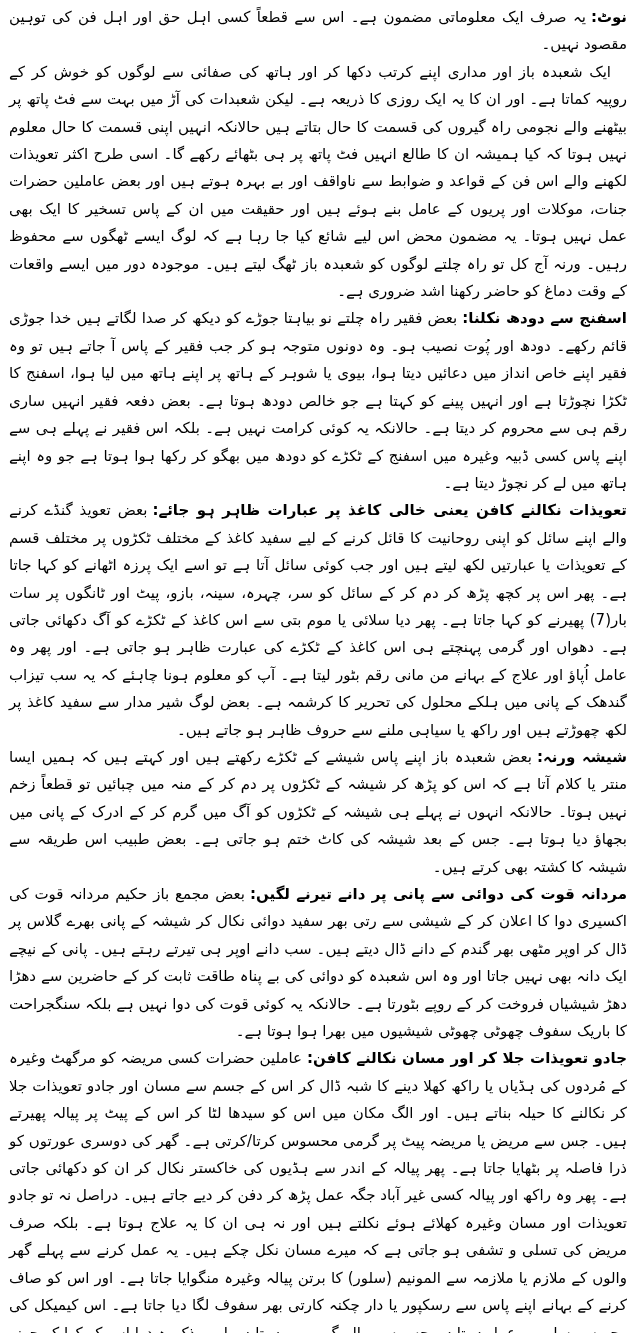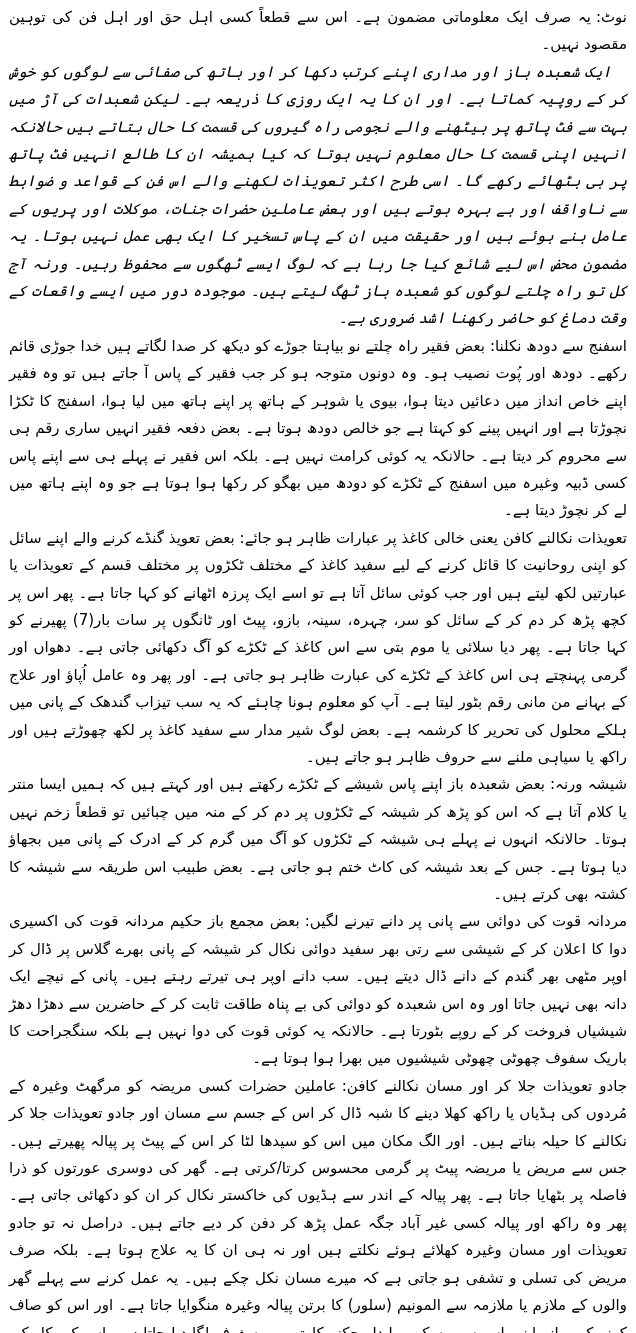--- a/index.html
+++ b/index.html
@@ -19,24 +19,23 @@
     font-family: "DejaVu Sans", "Liberation Sans", sans-serif;
     font-size: 15px;
     line-height: 27.4px;
   }
   .para {
     margin: 0;
     padding: 0;
   }
   .para.indent {
     text-indent: 16px;
-    font-style: italic;
   }
   .h {
-    font-weight: normal;
+    font-weight: bold;
     padding-left: 5px; 
   }
 </style>
 </head>
 <body>
 
 <div class="page">
 
   <p class="para">
     <b class="h">نوٹ:</b><span>یہ صرف ایک معلوماتی مضمون ہے۔ اس سے قطعاً کسی اہل حق اور اہل فن کی توہین مقصود نہیں۔</span>

